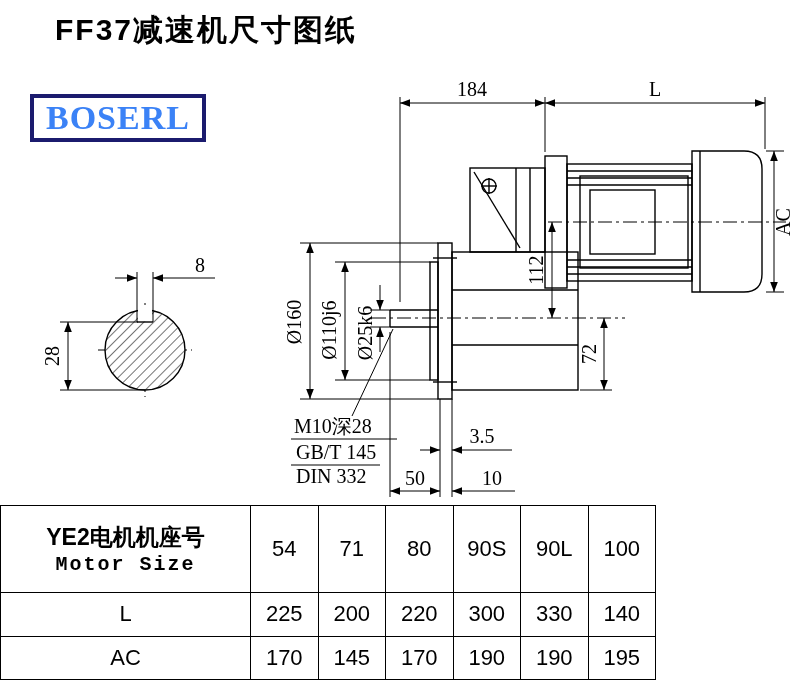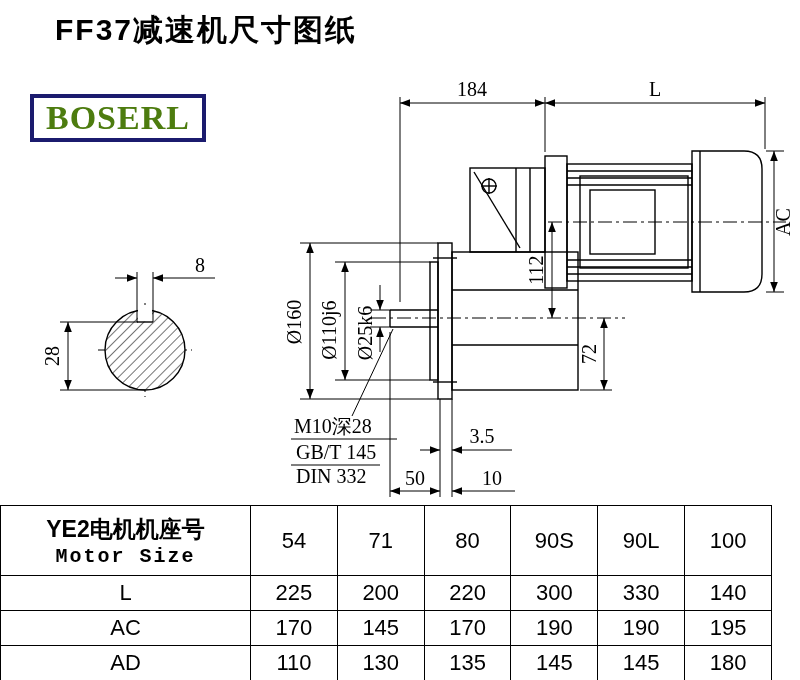--- a/index.html
+++ b/index.html
@@ -1,23 +1,23 @@
 <!DOCTYPE html>
 <html><head>
 <meta charset="utf-8">
 <style>
   html,body{margin:0;padding:0;background:#fff;}
   body{width:800px;height:680px;position:relative;font-family:"Liberation Sans",sans-serif;color:#000;overflow:hidden;}
   .sheet{position:absolute;inset:0;background:#fff;padding-left:44px;}
   .title{position:absolute;left:55px;top:10px;margin:0;font-size:30px;font-weight:bold;letter-spacing:2px;font-family:"Liberation Sans",sans-serif;}
   .logo{position:absolute;left:30px;top:94px;border:4px solid #1b1b6e;padding:1px 12px;background:#fff;}
-  .logo-text{font-family:"Liberation Serif",serif;font-weight:bold;font-size:34px;color:#4d7c0f;letter-spacing:1px;}
+  .logo-text{font-family:"Liberation Serif",serif;font-weight:bold;font-size:34px;color:#3b82f6;letter-spacing:1px;}
   svg.drawing{position:absolute;left:0;top:0;}
   svg text{font-family:"Liberation Serif",serif;font-size:20px;fill:#000;stroke:none;}
-  table.dims{position:absolute;left:0;top:505px;width:772px;height:175px;border-collapse:collapse;table-layout:fixed;text-align:center;background:#fff;border-radius:29px;}
+  table.dims{position:absolute;left:0;top:505px;width:656px;height:175px;border-collapse:collapse;table-layout:fixed;text-align:center;background:#fff;border-radius:29px;}
   table.dims td,table.dims th{border:1px solid #000;padding:0;font-size:22px;font-weight:normal;vertical-align:middle;}
   col.c0{width:250px;}
   tr.head{height:70px;}
   tr.r{height:35px;}
   .cn-line{font-size:23px;font-weight:bold;}
   .en-line{font-family:Liberation Mono, monospace;font-size:20px;font-weight:bold;letter-spacing:2px;}
 </style>
 </head>
 <body>
 
@@ -199,25 +199,16 @@
       </tr>
       <tr class="r">
         <td>AC</td>
         <td>170</td>
         <td>145</td>
         <td>170</td>
         <td>190</td>
         <td>190</td>
         <td>195</td>
       </tr>
-      <tr class="r">
-        <td>AD</td>
-        <td>110</td>
-        <td>130</td>
-        <td>135</td>
-        <td>145</td>
-        <td>145</td>
-        <td>180</td>
-      </tr>
     </tbody>
   </table>
 
 </div>
 
 </body></html>

